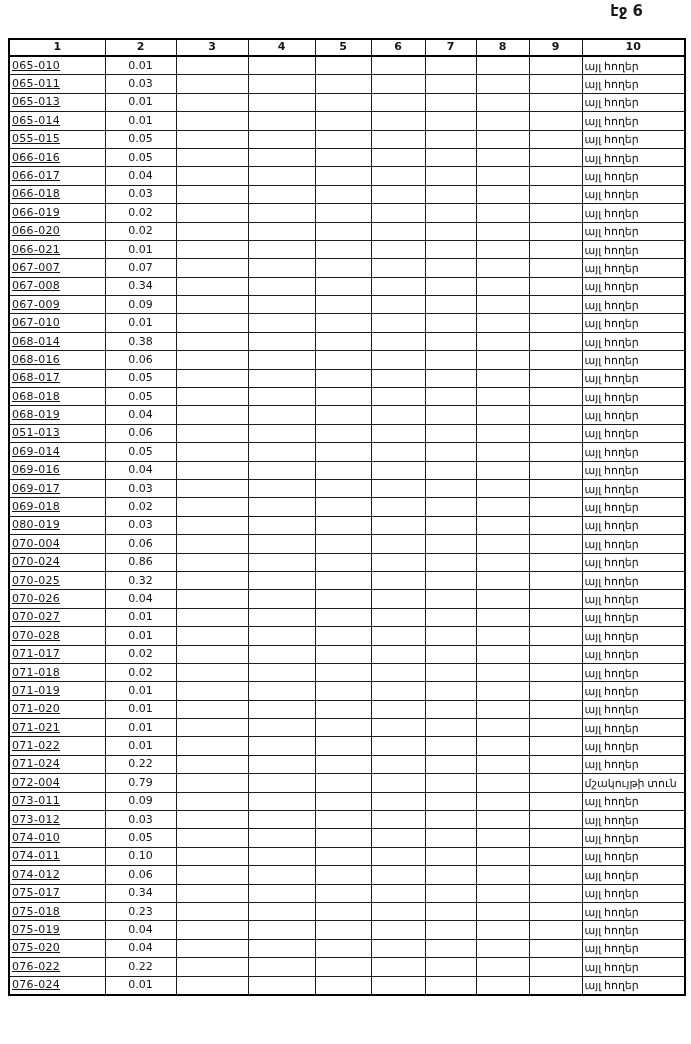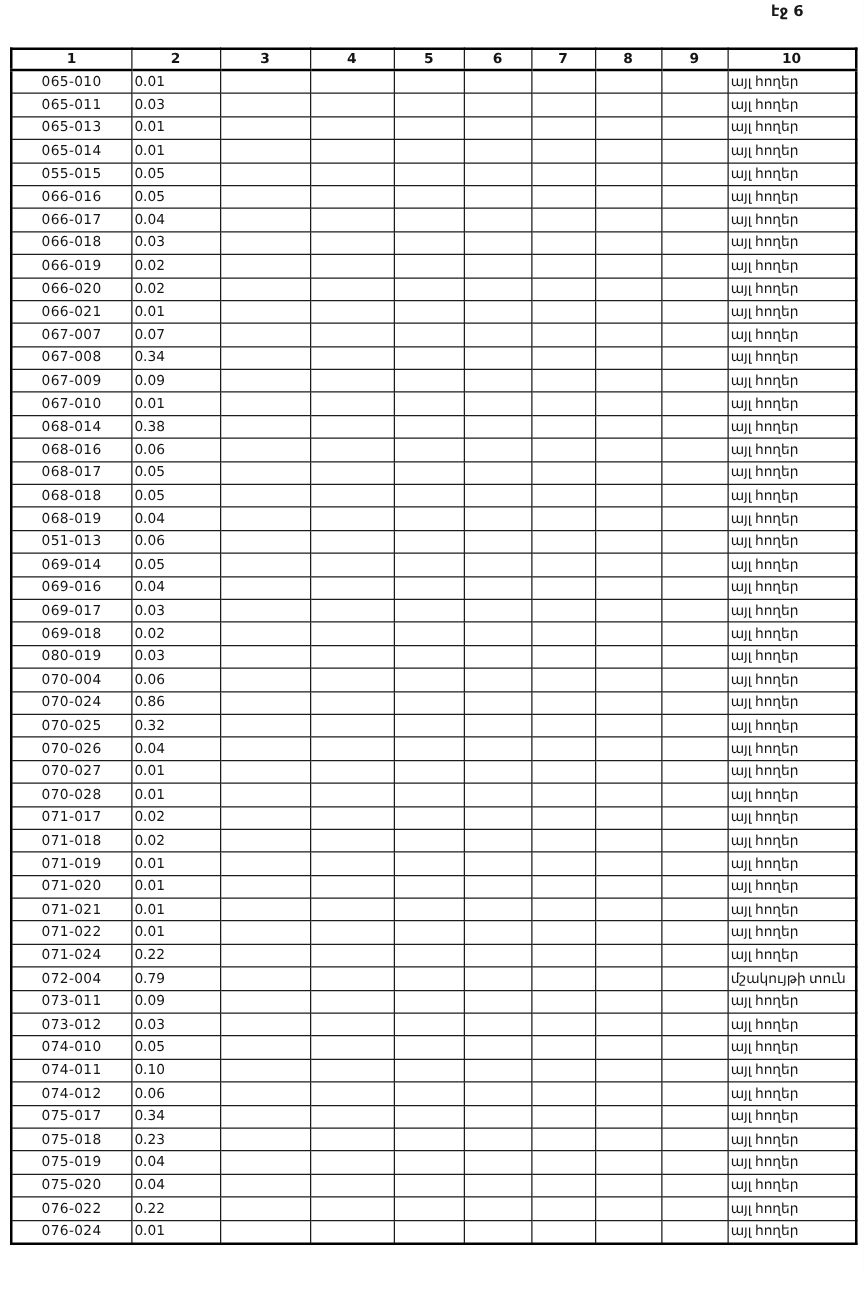--- a/index.html
+++ b/index.html
@@ -13,21 +13,21 @@
     position: relative;
     background: #ffffff;
     font-family: "DejaVu Sans", sans-serif;
     color: #111111;
     overflow: hidden;
   }
   .page-label {
     position: absolute;
     top: 2px;
     right: 48px;
-    font-size: 12px;
+    font-size: 15px;
     font-weight: bold;
     color: #1a1a1a;
   }
   table.doc-table {
     position: absolute;
     left: 8px;
     top: 38px;
     width: 676px;
     border-collapse: collapse;
     table-layout: fixed;
@@ -45,22 +45,22 @@
   }
   table.doc-table th {
     height: 15px;
     font-weight: bold;
     text-align: center;
     border-bottom: 2px solid #000000;
   }
   table.doc-table td {
     height: 17.4px;
   }
-  td.c1  { text-align: center;  padding-left: 3px; letter-spacing: 0.3px; }
-  td.c2  { text-align: left; }
+  td.c1  { text-align: left;  padding-left: 3px; letter-spacing: 0.3px; text-decoration: underline; }
+  td.c2  { text-align: center; }
   td.c10 { text-align: left;  padding-left: 3px; font-family: Liberation Serif, serif; }
   
   col.w1  { width: 96px; }
   col.w2  { width: 71px; }
   col.w3  { width: 72px; }
   col.w4  { width: 67px; }
   col.w5  { width: 56px; }
   col.w6  { width: 54px; }
   col.w7  { width: 51px; }
   col.w8  { width: 53px; }

